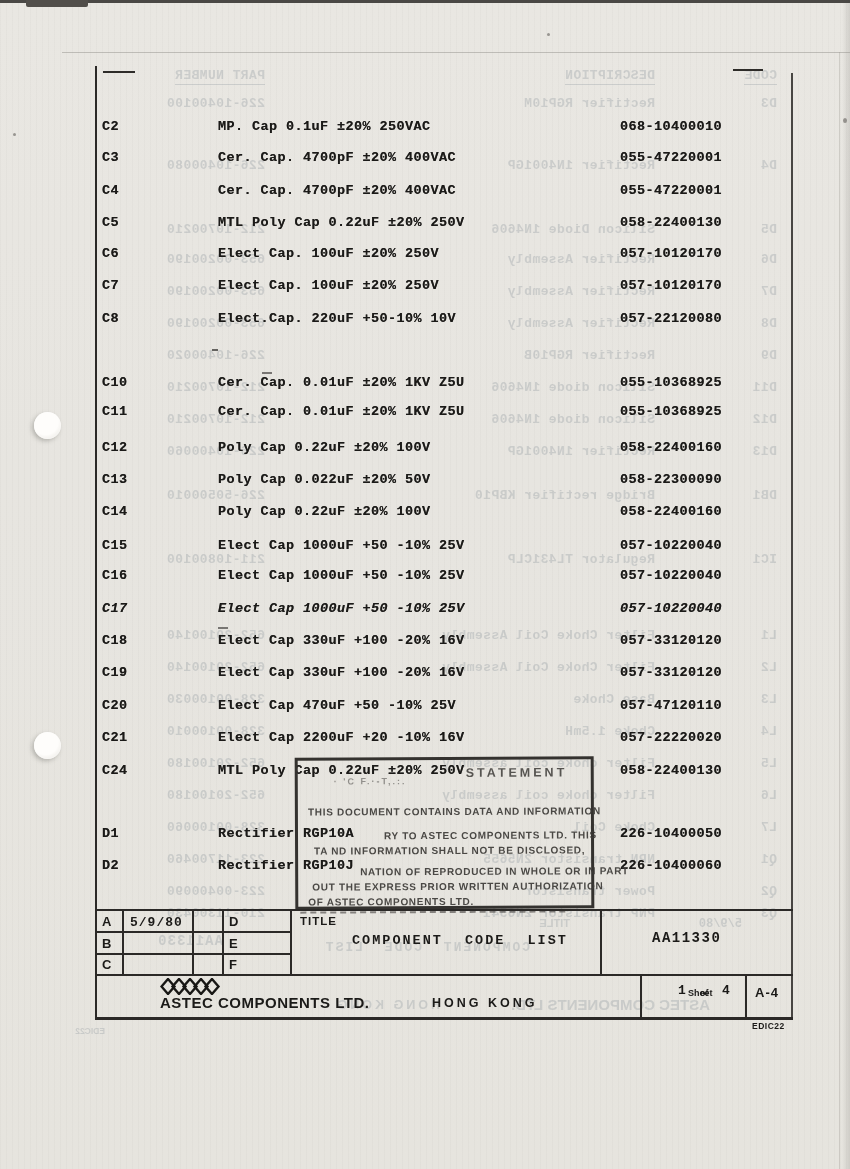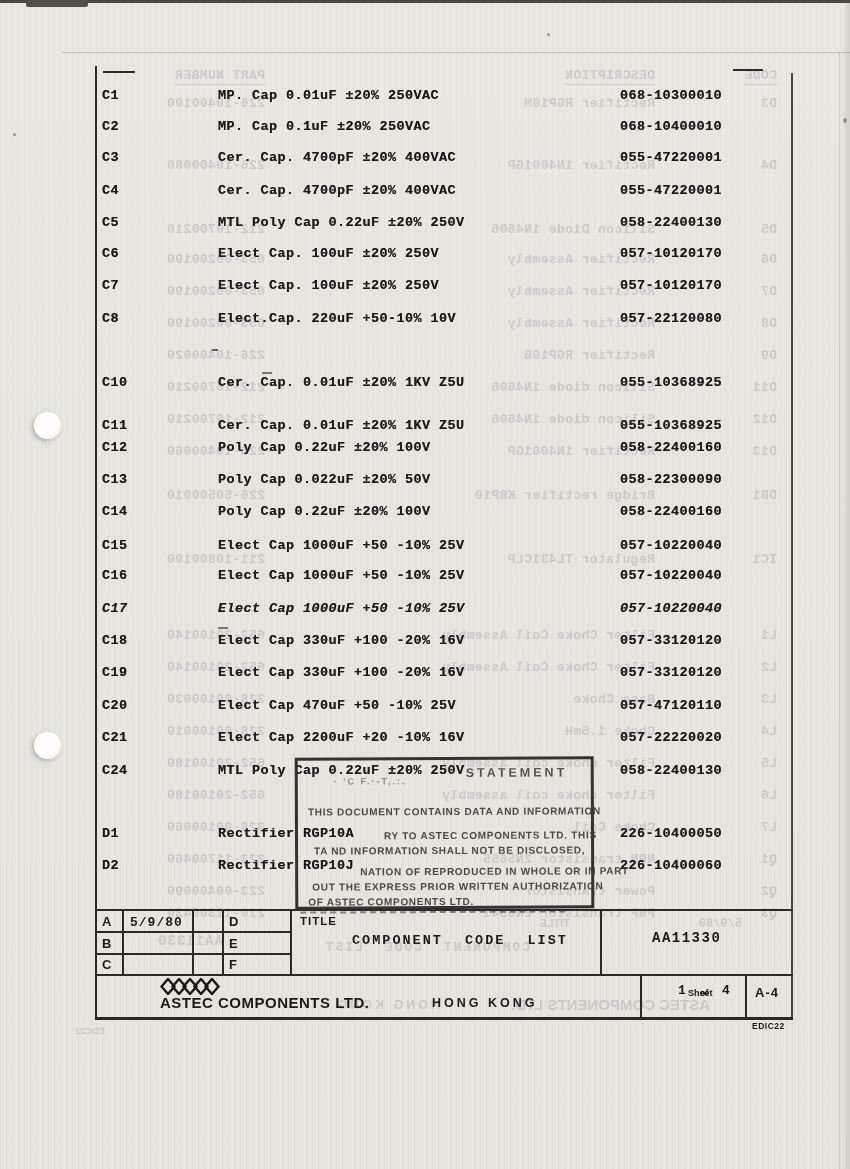--- a/index.html
+++ b/index.html
@@ -204,25 +204,20 @@
 
 <div class="line" style="left:95px;top:66px;width:2px;height:953px;"></div>
 <div class="line" style="left:791px;top:73px;width:1.5px;height:946px;opacity:.85;"></div>
 <div class="abs dash" style="left:103px;top:71px;width:32px;"></div>
 <div class="abs dash" style="left:733px;top:69px;width:30px;"></div>
 <div class="abs dash" style="left:212px;top:349px;width:6px;height:1.5px;opacity:.7;"></div>
 <div class="abs dash" style="left:262px;top:372px;width:10px;height:1.5px;opacity:.6;"></div>
 <div class="abs dash" style="left:218px;top:627px;width:10px;height:1.5px;opacity:.6;"></div>
 
 <div id="rows">
-    <div class="row" style="top: 88px;">
-      <span class="code">C1</span>
-      <span class="desc">MP. Cap 0.01uF ±20% 250VAC</span>
-      <span class="part">068-10300010</span>
-    </div>
     <div class="row" style="top: 119px;">
       <span class="code">C2</span>
       <span class="desc">MP. Cap 0.1uF ±20% 250VAC</span>
       <span class="part">068-10400010</span>
     </div>
     <div class="row" style="top: 150px;">
       <span class="code">C3</span>
       <span class="desc">Cer. Cap. 4700pF ±20% 400VAC</span>
       <span class="part">055-47220001</span>
     </div>
@@ -249,21 +244,21 @@
     <div class="row" style="top: 311px;">
       <span class="code">C8</span>
       <span class="desc">Elect.Cap. 220uF +50-10% 10V</span>
       <span class="part">057-22120080</span>
     </div>
     <div class="row" style="top: 375px;">
       <span class="code">C10</span>
       <span class="desc">Cer. Cap. 0.01uF ±20% 1KV Z5U</span>
       <span class="part">055-10368925</span>
     </div>
-    <div class="row" style="top: 418px; padding-left: 33px;">
+    <div class="row" style="top: 404px; padding-left: 33px;">
       <span class="code">C11</span>
       <span class="desc">Cer. Cap. 0.01uF ±20% 1KV Z5U</span>
       <span class="part">055-10368925</span>
     </div>
     <div class="row" style="top: 440px;">
       <span class="code">C12</span>
       <span class="desc">Poly Cap 0.22uF ±20% 100V</span>
       <span class="part">058-22400160</span>
     </div>
     <div class="row" style="top: 472px;">

